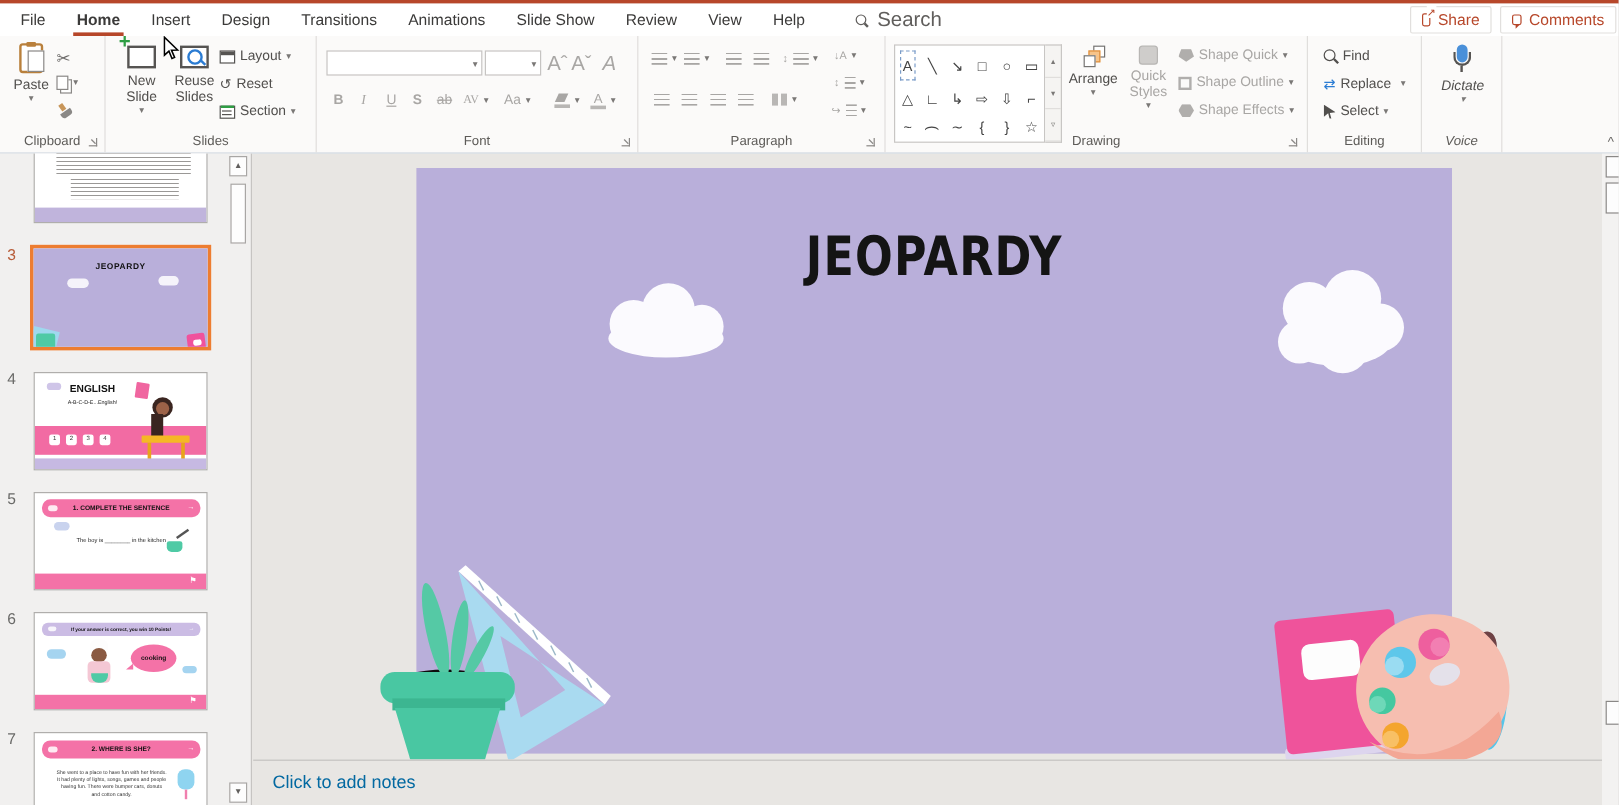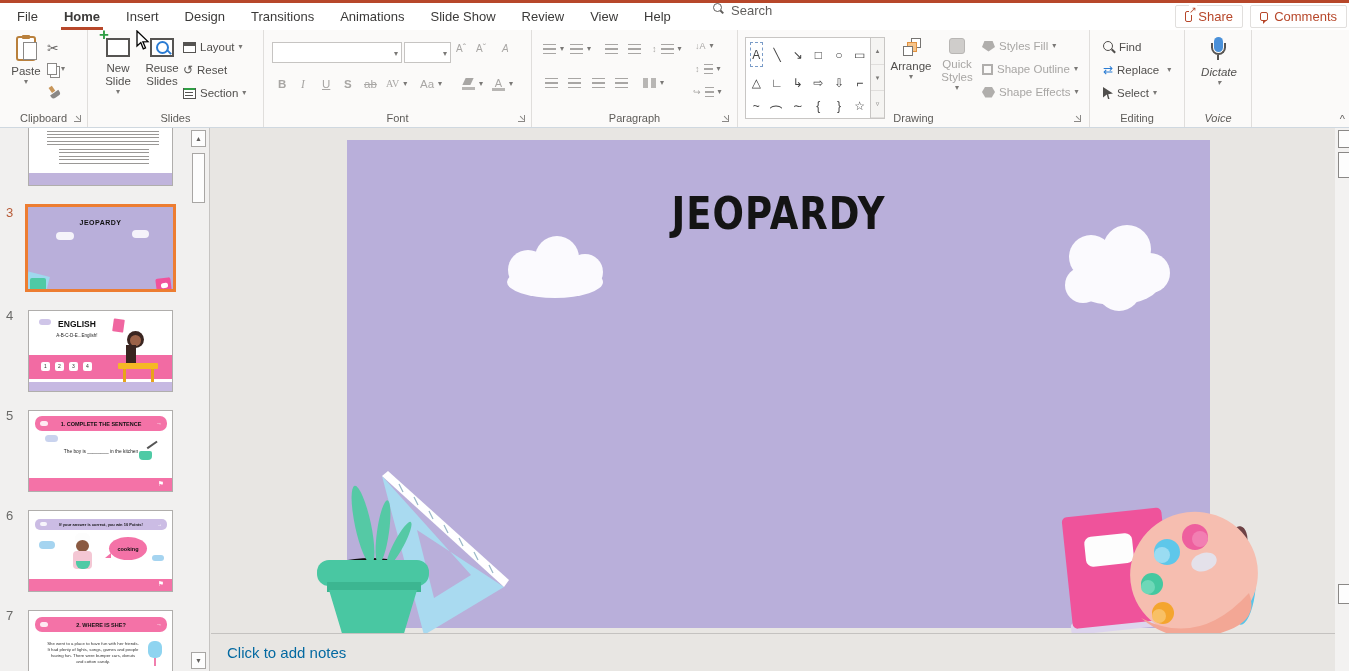--- a/index.html
+++ b/index.html
@@ -7,21 +7,21 @@
   #app { position:relative; width:1349px; height:671px; overflow:hidden;
          background:#e8e6e3; font-family:"Liberation Sans",sans-serif; color:#3b3a39; }
 
   
   .top-strip { position:absolute; left:0; top:0; width:100%; height:3px; background:#b7472a; }
   .menubar { position:absolute; left:0; top:3px; width:100%; height:27px; background:#fff; }
   .menu-tabs { position:absolute; left:4px; top:0; height:27px; display:flex; align-items:center; }
   .menu-tab { padding:0 13px; font-size:13px; color:#3b3a39; height:27px; line-height:27px; position:relative; cursor:default; }
   .menu-tab.active { font-weight:bold; }
   .menu-tab.active::after { content:""; position:absolute; left:10px; right:10px; bottom:0; height:3px; background:#b7472a; }
-  .menu-search { position:absolute; left:713px; top:0; height:27px; display:flex; gap:8px; font-size:13px; color:#605e5c; }
+  .menu-search { position:absolute; left:713px; top:0; height:27px; display:flex; align-items:center; gap:8px; font-size:17px; color:#605e5c; }
   .mag { position:relative; width:10px; height:10px; display:inline-block; }
   .mag::before { content:""; position:absolute; left:0; top:0; width:7px; height:7px; border:1.5px solid #605e5c; border-radius:50%; }
   .mag::after { content:""; position:absolutes; position:absolute; left:7px; top:8px; width:4px; height:1.5px; background:#605e5c; transform:rotate(45deg); }
   .menu-btn { position:absolute; top:2px; height:23px; display:flex; align-items:center; gap:6px;
               border:1px solid #e1dfdd; border-radius:2px; padding:0 9px; color:#b7472a; font-size:13px; background:#fff; }
   .menu-btn.share { left:1175px; width:68px; }
   .menu-btn.comments { left:1250px; width:97px; }
   .share-ic { width:11px; height:11px; border:1.4px solid #b7472a; border-radius:2px; position:relative; }
   .share-ic::after { content:"↗"; position:absolute; left:3px; top:-7px; font-size:9px; color:#b7472a; background:#fff; }
   .bubble-ic { width:12px; height:9px; border:1.4px solid #b7472a; border-radius:2px; position:relative; }
@@ -58,21 +58,21 @@
   .layout-ic { position:relative; width:13px; height:11px; border:1.4px solid #565452; background:#fff; }
   .layout-ic::before { content:""; position:absolute; left:0; top:0; width:100%; height:3px; background:#565452; }
   .reset-ic { font-size:12px; color:#565452; line-height:1; }
   .section-ic { position:relative; width:13px; height:11px; border:1.4px solid #565452; background:#fff; }
   .section-ic::before { content:""; position:absolute; left:0; top:-1px; width:100%; height:2px; background:#2f9e44; }
   .section-ic::after { content:""; position:absolute; left:1px; top:3px; width:8px; height:1px; background:#565452; box-shadow:0 3px 0 #565452; }
 
   
   .combo { position:absolute; height:21px; border:1px solid #c6c4c2; background:#fff; }
   .combo .car { position:absolute; right:3px; top:7px; }
-  .fbtn { font-size:10px; color:#a8a6a4; }
+  .fbtn { font-size:17px; color:#a8a6a4; }
   .lines { display:inline-block; width:13px; height:10px;
            background:repeating-linear-gradient(to bottom, #a8a6a4 0 1.4px, transparent 1.4px 4.3px); }
   .cols-ic { display:inline-block; width:13px; height:10px;
            background:repeating-linear-gradient(to right, #a8a6a4 0 5px, transparent 5px 8px); opacity:.8; }
   .pen-ic { position:relative; display:inline-block; width:13px; height:12px; }
   .pen-ic::before { content:""; position:absolute; left:2px; top:0; width:8px; height:7px; background:#a8a6a4; transform:skewX(-25deg); }
   .pen-ic::after { content:""; position:absolute; left:0; bottom:0; width:13px; height:3px; background:#b8b6b4; }
   .fontcolor-ic { position:relative; display:inline-block; width:13px; height:14px; font-size:11px; color:#a8a6a4; text-align:center; }
   .fontcolor-ic::after { content:""; position:absolute; left:0; bottom:0; width:13px; height:3px; background:#b8b6b4; }
 
@@ -370,21 +370,21 @@
         <span style="margin-top:4px;">Arrange</span>
         <span class="car">▾</span>
       </div>
       <div class="big-btn dis" style="left:198px;top:8px;width:42px;">
         <span class="qstyle-ic"></span>
         <span style="margin-top:4px;width:42px;">Quick Styles</span>
         <span class="car">▾</span>
       </div>
       <div class="sm-btn dis" style="left:244px;top:10px;">
         <span class="sfill-ic"></span>
-        <span>Styles Fill</span>
+        <span>Shape Quick</span>
         <span class="car">▾</span>
       </div>
       <div class="sm-btn dis" style="left:244px;top:33px;">
         <span class="soutl-ic"></span>
         <span>Shape Outline</span>
         <span class="car">▾</span>
       </div>
       <div class="sm-btn dis" style="left:244px;top:56px;">
         <span class="seff-ic"></span>
         <span>Shape Effects</span>

